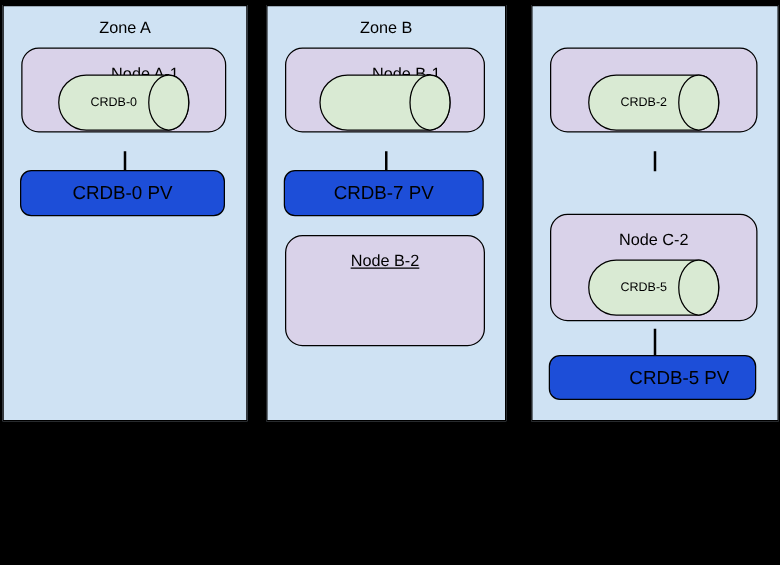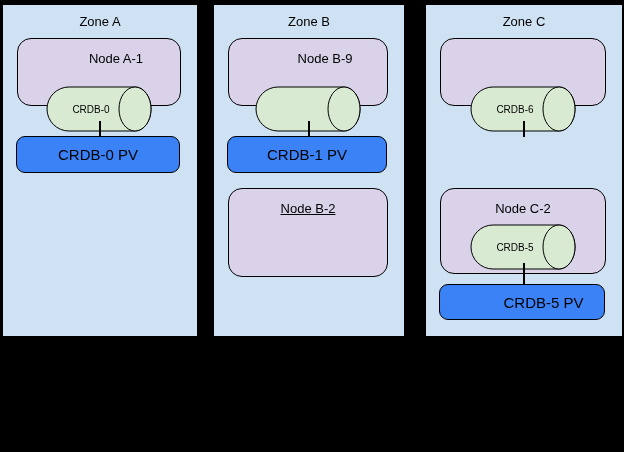--- a/index.html
+++ b/index.html
@@ -32,49 +32,49 @@
   }
   .node {
     position: absolute;
     left: 14px; right: 16px;
     background: #d9d2e9;
     border: 1px solid #000;
     border-radius: 14px;
   }
   .node-1 { top: 33px; height: 68px; padding-left: 34px; }
   .zone-b .node-2 { top: 183px; height: 89px; text-decoration: underline; }
-  .zone-c .node-2 { top: 183px; height: 86px; }
+  .zone-c .node-2 { top: 166px; height: 86px; }
   .node-title {
     margin-top: 12px;
     text-align: center;
     font-size: 13px;
     line-height: 15px;
   }
   .cylinder {
     position: absolute;
     left: 50%;
     transform: translateX(-50%);
     width: 106px; height: 46px;
   }
-  .node-1 .cylinder { top: 47px; }
+  .node-1 .cylinder { top: 20px; }
   .node-2 .cylinder { top: 35px; }
   .cyl-shape { display: block; }
   .cyl-fill { fill: #d9ead3; stroke: #000; stroke-width: 1; }
   .db-label {
     position: absolute;
     left: 0; top: 0;
     width: 90px; height: 46px;
     display: flex; align-items: center; justify-content: center;
     font-size: 10px;
   }
   .pv {
     position: absolute;
     left: 13px; right: 17px;
     height: 37px;
-    background: #3b82f6;
+    background: #1d4ed8;
     border: 1px solid #000;
     border-radius: 9px;
     display: flex; align-items: center; justify-content: center;
     font-size: 15px;
   }
   .pv-1 { top: 131px; }
   .pv-2 { top: 279px; height: 36px; padding-left: 43px; }
   .connector {
     position: absolute;
     left: 50%;
@@ -102,44 +102,43 @@
         <div class="db-label">CRDB-0</div>
       </div>
     </div>
     <div class="connector connector-1"></div>
     <div class="pv pv-1">CRDB-0 PV</div>
   </div>
 
   <div class="zone zone-b">
     <div class="zone-title">Zone B</div>
     <div class="node node-1">
-      <div class="node-title">Node B-9</div>
+      <div class="node-title">Node B-1</div>
       <div class="cylinder">
         <svg class="cyl-shape" width="106" height="46" viewBox="0 0 106 46">
           <path class="cyl-fill" d="M 23 1 H 89 A 16 22 0 0 1 89 45 H 23 A 22 22 0 0 1 23 1 Z"></path>
           <ellipse class="cyl-fill" cx="89" cy="23" rx="16" ry="22"></ellipse>
         </svg>
       </div>
     </div>
     <div class="connector connector-1"></div>
-    <div class="pv pv-1">CRDB-1 PV</div>
+    <div class="pv pv-1">CRDB-7 PV</div>
     <div class="node node-2">
       <div class="node-title">Node B-2</div>
     </div>
   </div>
 
   <div class="zone zone-c">
-    <div class="zone-title">Zone C</div>
     <div class="node node-1">
       <div class="cylinder">
         <svg class="cyl-shape" width="106" height="46" viewBox="0 0 106 46">
           <path class="cyl-fill" d="M 23 1 H 89 A 16 22 0 0 1 89 45 H 23 A 22 22 0 0 1 23 1 Z"></path>
           <ellipse class="cyl-fill" cx="89" cy="23" rx="16" ry="22"></ellipse>
         </svg>
-        <div class="db-label">CRDB-6</div>
+        <div class="db-label">CRDB-2</div>
       </div>
     </div>
     <div class="connector connector-1"></div>
     <div class="node node-2">
       <div class="node-title">Node C-2</div>
       <div class="cylinder">
         <svg class="cyl-shape" width="106" height="46" viewBox="0 0 106 46">
           <path class="cyl-fill" d="M 23 1 H 89 A 16 22 0 0 1 89 45 H 23 A 22 22 0 0 1 23 1 Z"></path>
           <ellipse class="cyl-fill" cx="89" cy="23" rx="16" ry="22"></ellipse>
         </svg>

